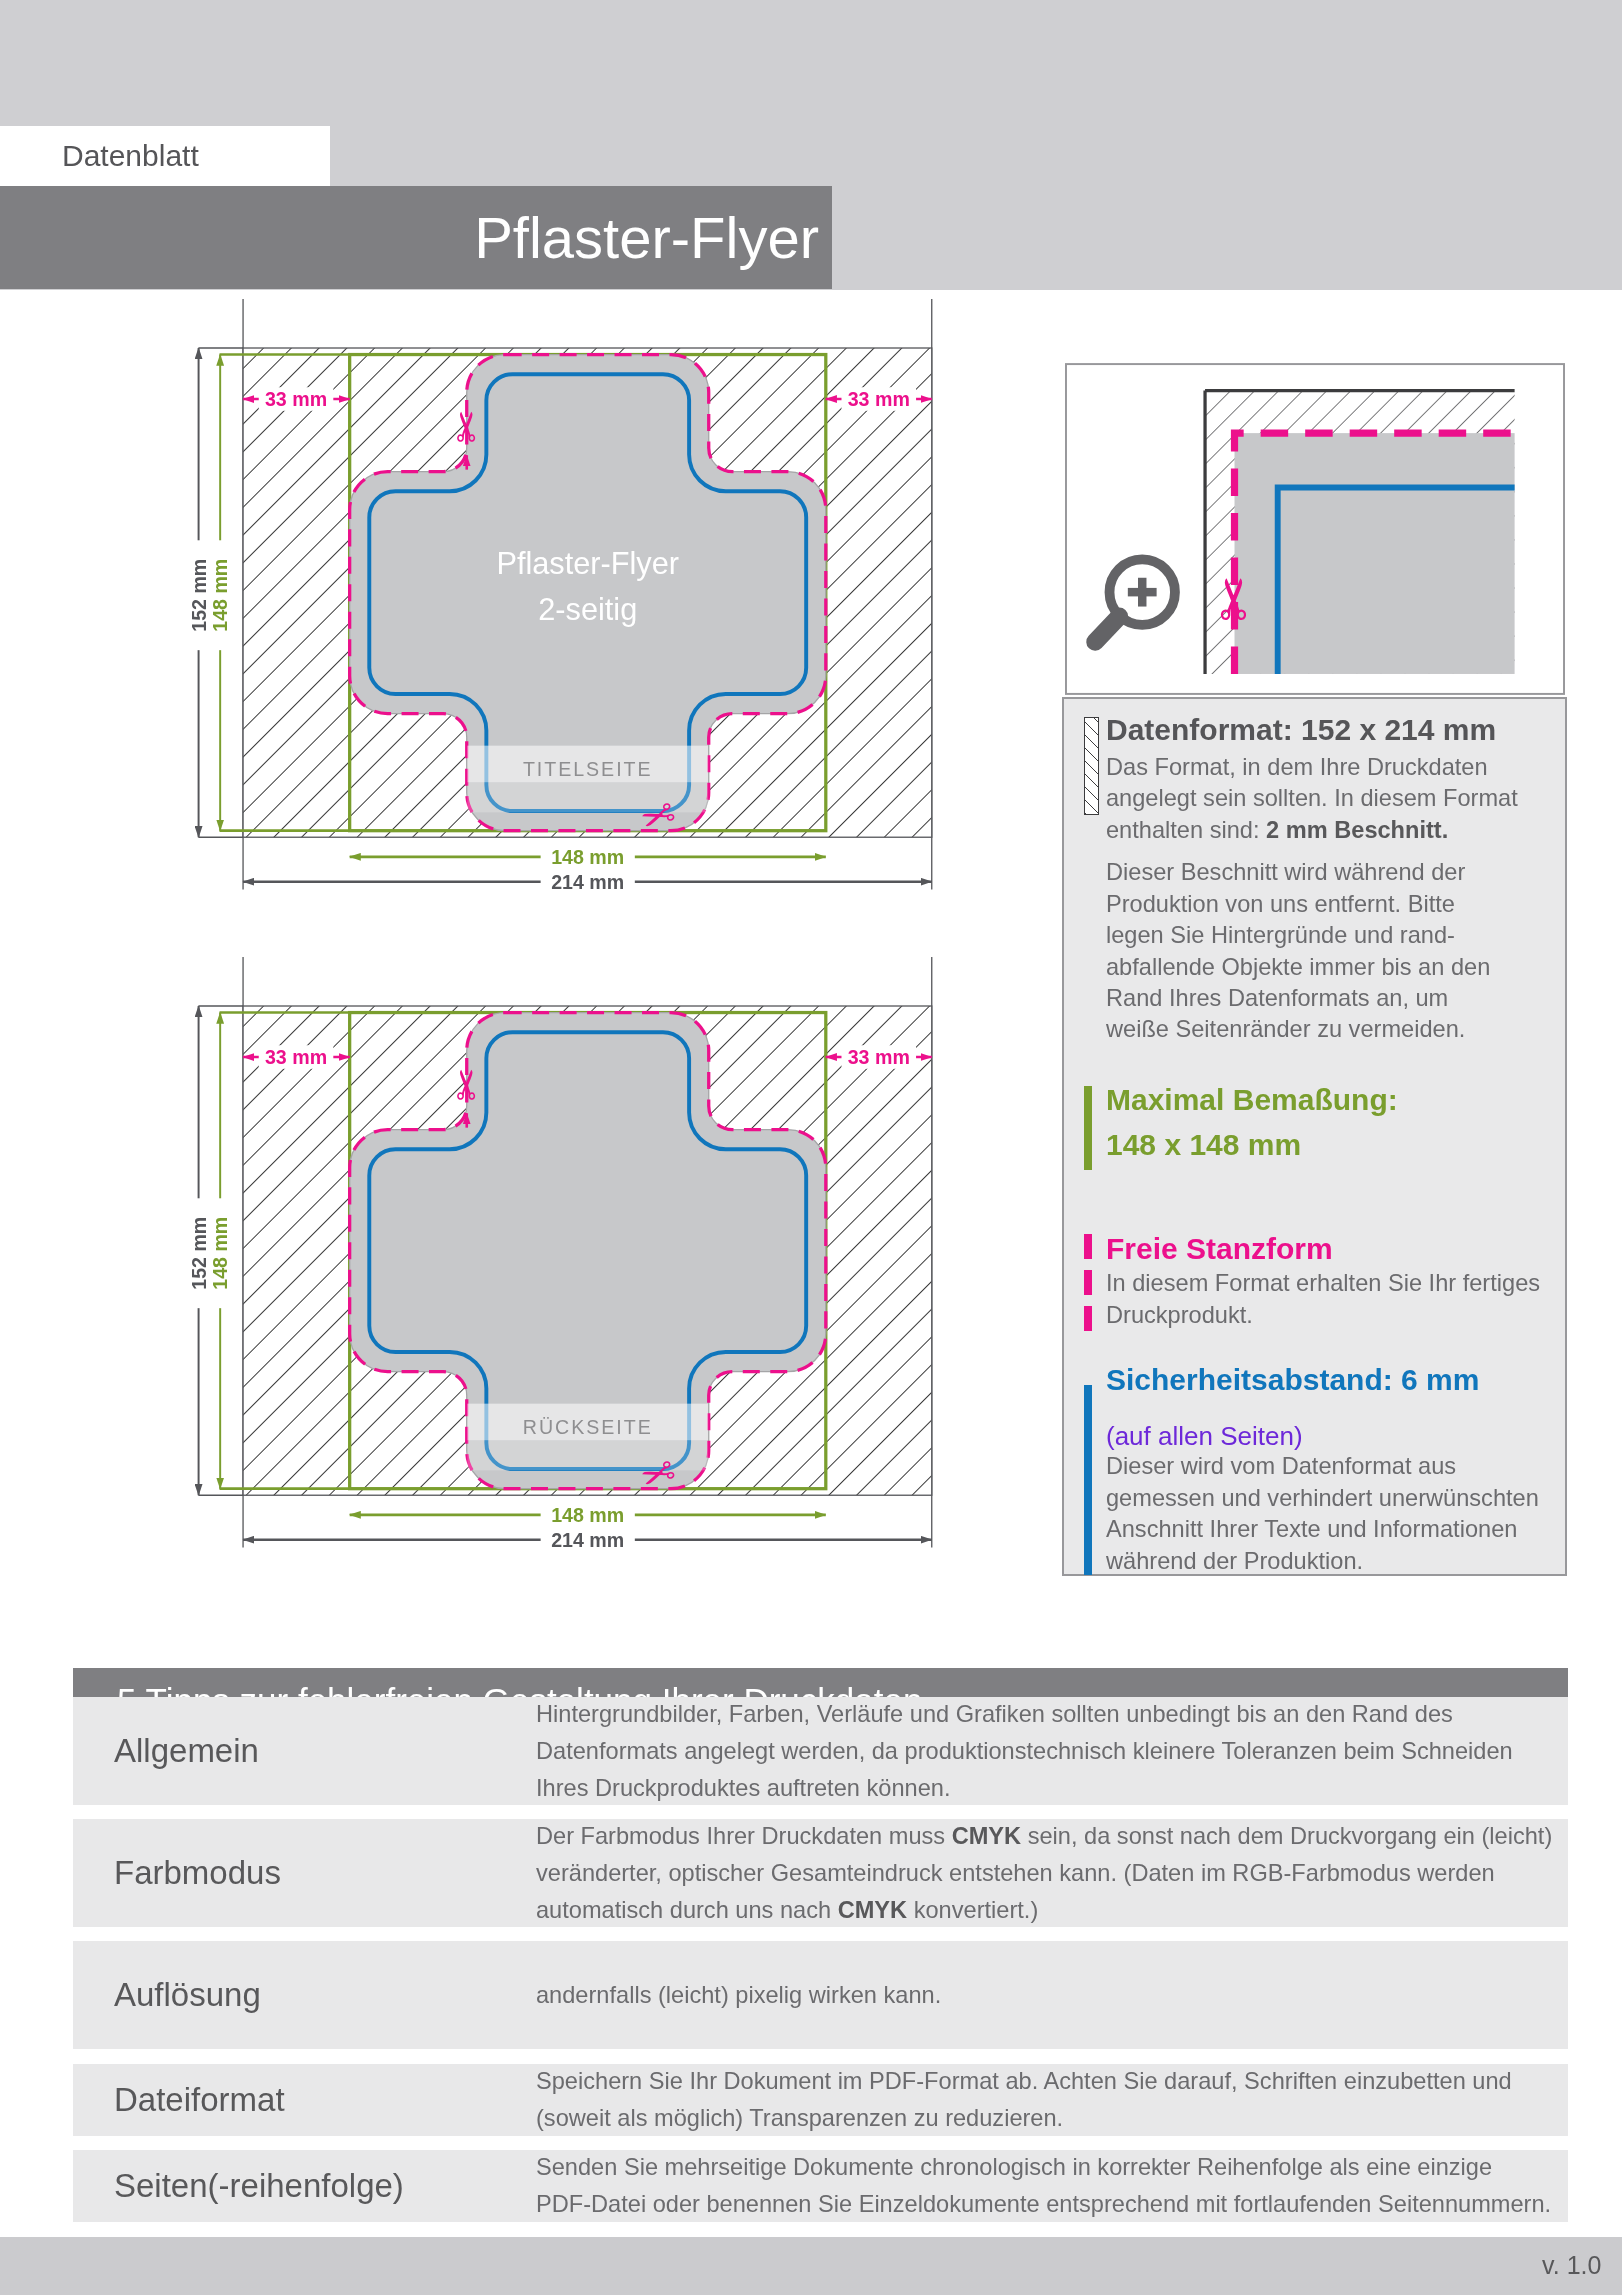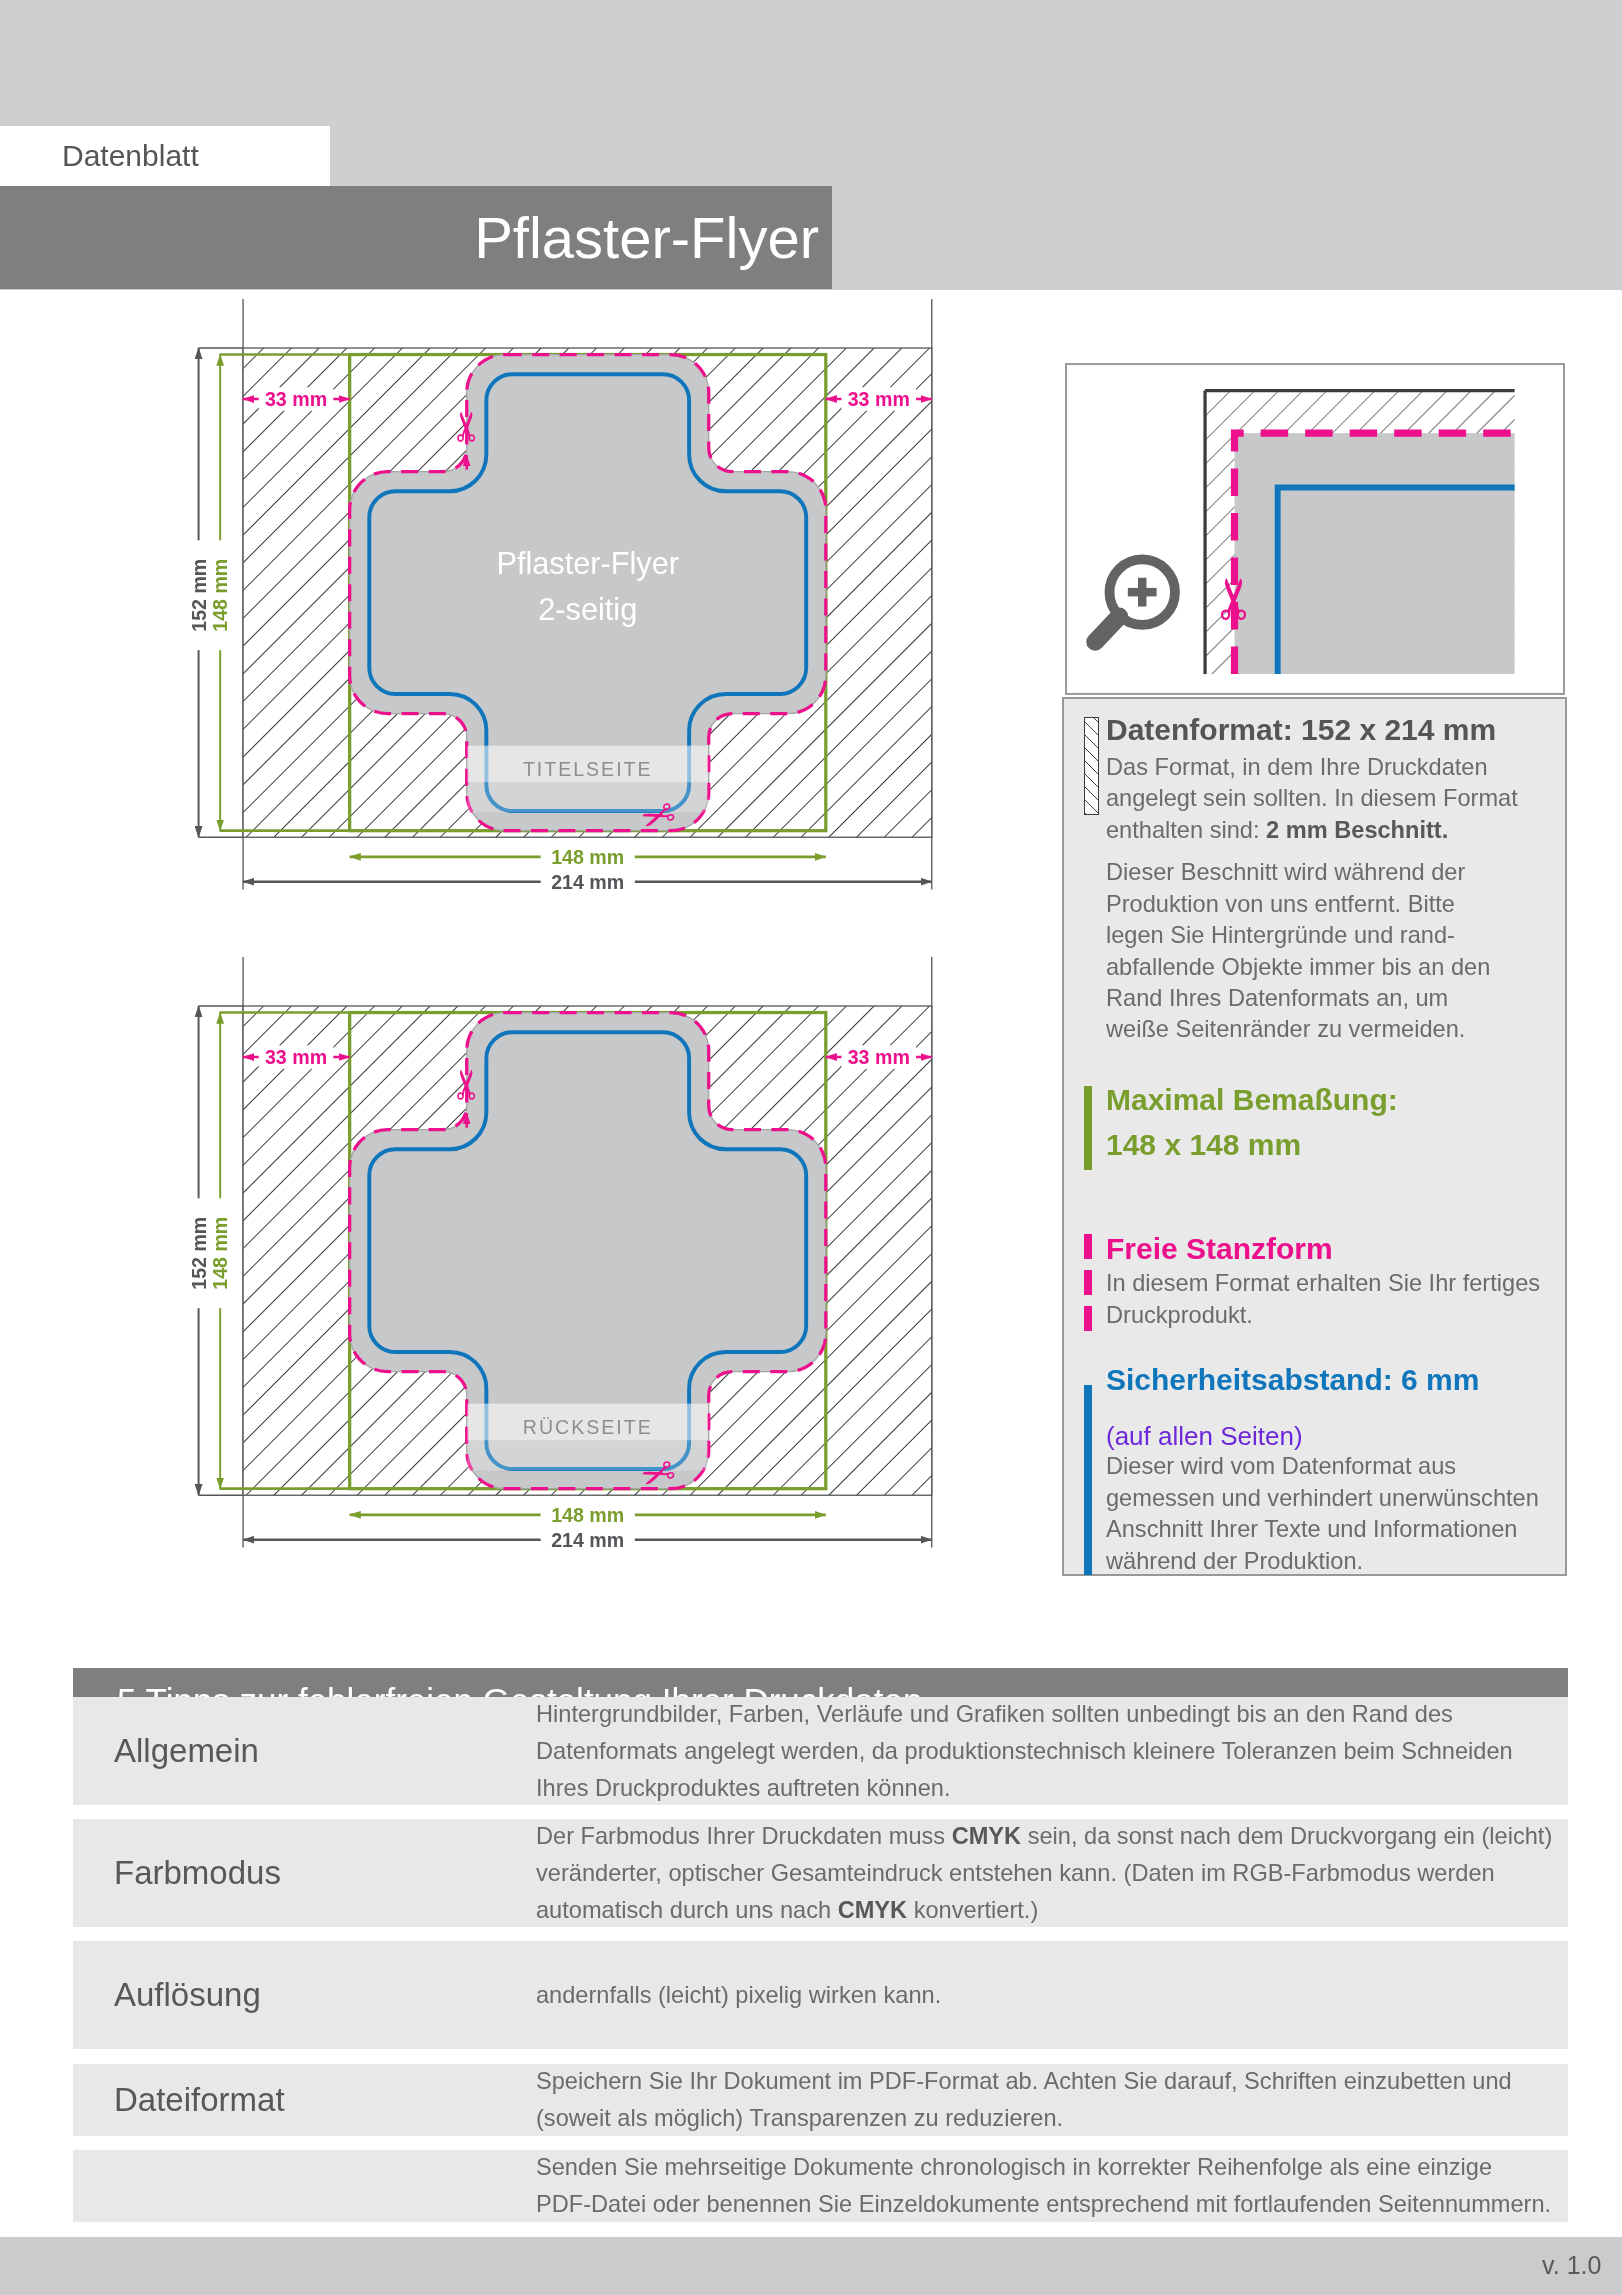--- a/index.html
+++ b/index.html
@@ -276,20 +276,21 @@
 
   <div class="tip-row" style="top:2064px;height:72px">
     <div class="tip-label">Dateiformat</div>
     <div class="tip-body">
       <div>Speichern Sie Ihr Dokument im PDF-Format ab. Achten Sie darauf, Schriften einzubetten und</div>
       <div>(soweit als möglich) Transparenzen zu reduzieren.</div>
     </div>
   </div>
 
   <div class="tip-row" style="top:2150px;height:72px">
+    <div class="tip-label">Seiten(-reihenfolge)</div>
     <div class="tip-body">
       <div>Senden Sie mehrseitige Dokumente chronologisch in korrekter Reihenfolge als eine einzige</div>
       <div>PDF-Datei oder benennen Sie Einzeldokumente entsprechend mit fortlaufenden Seitennummern.</div>
     </div>
   </div>
 
 </div>
 
 
 </body></html>

